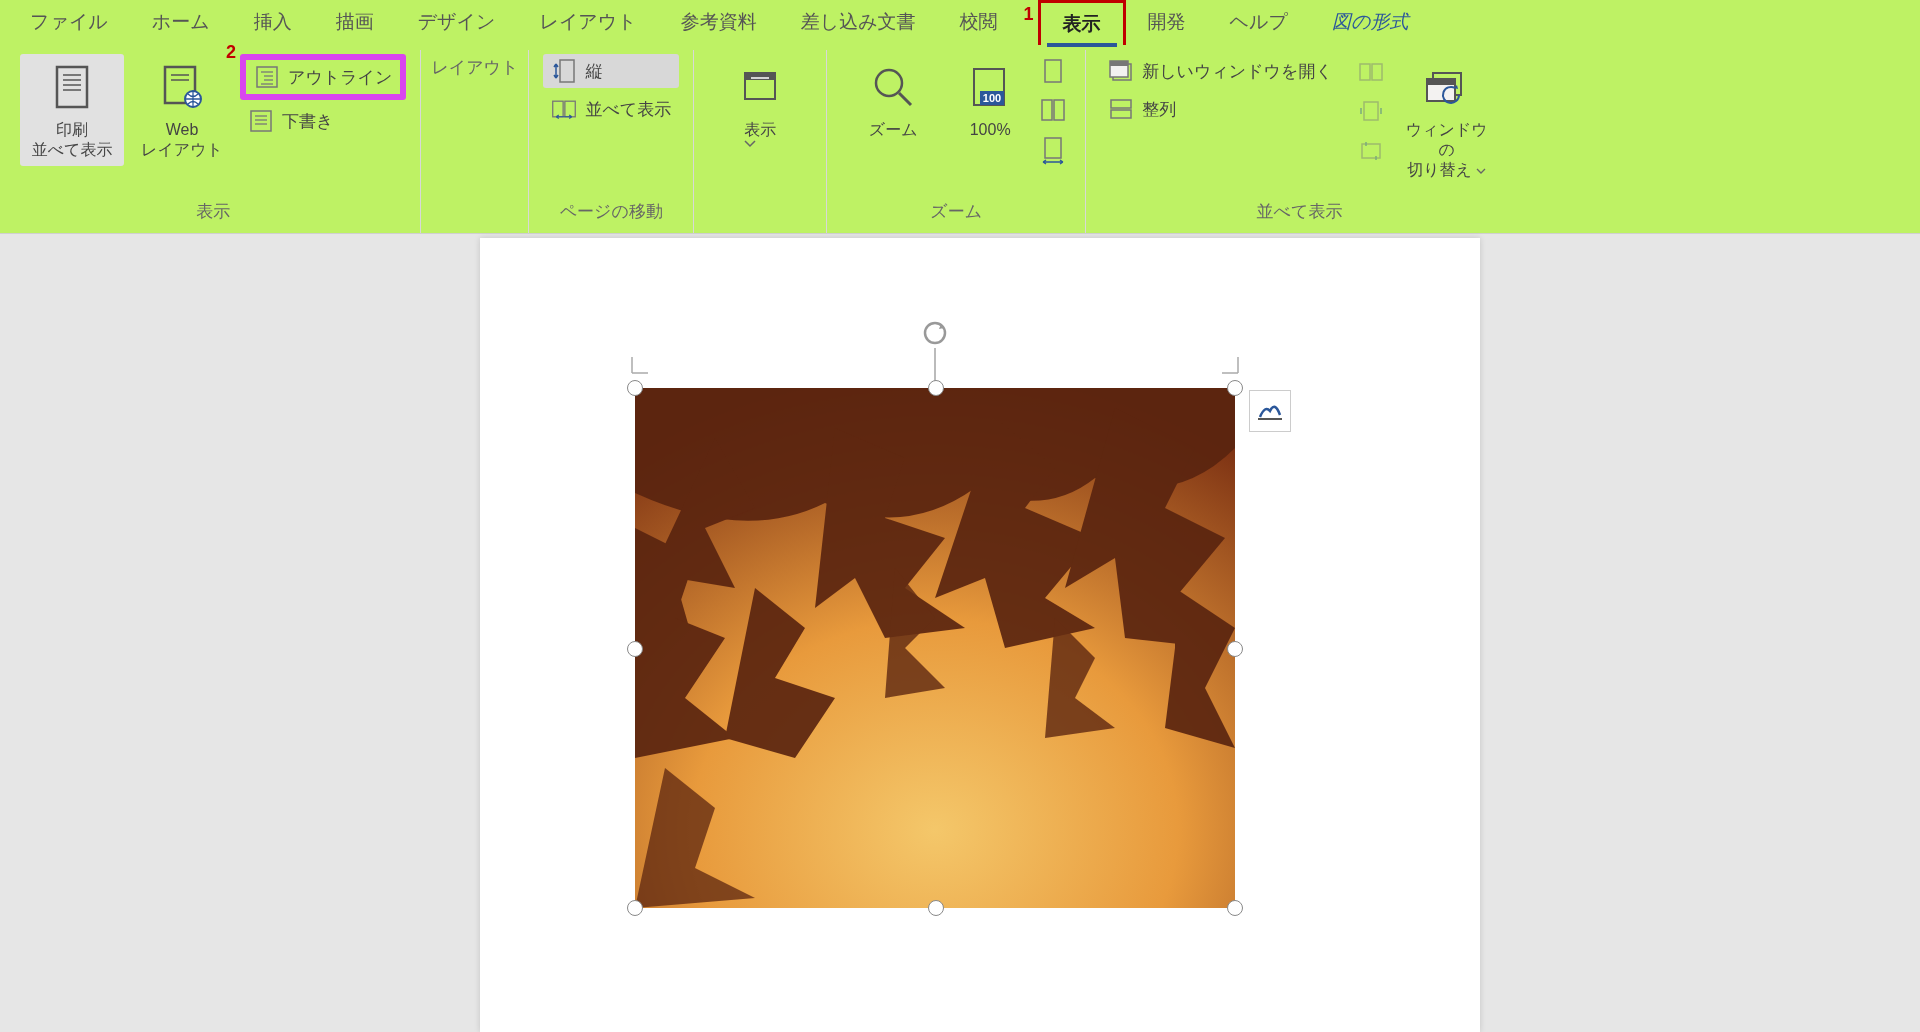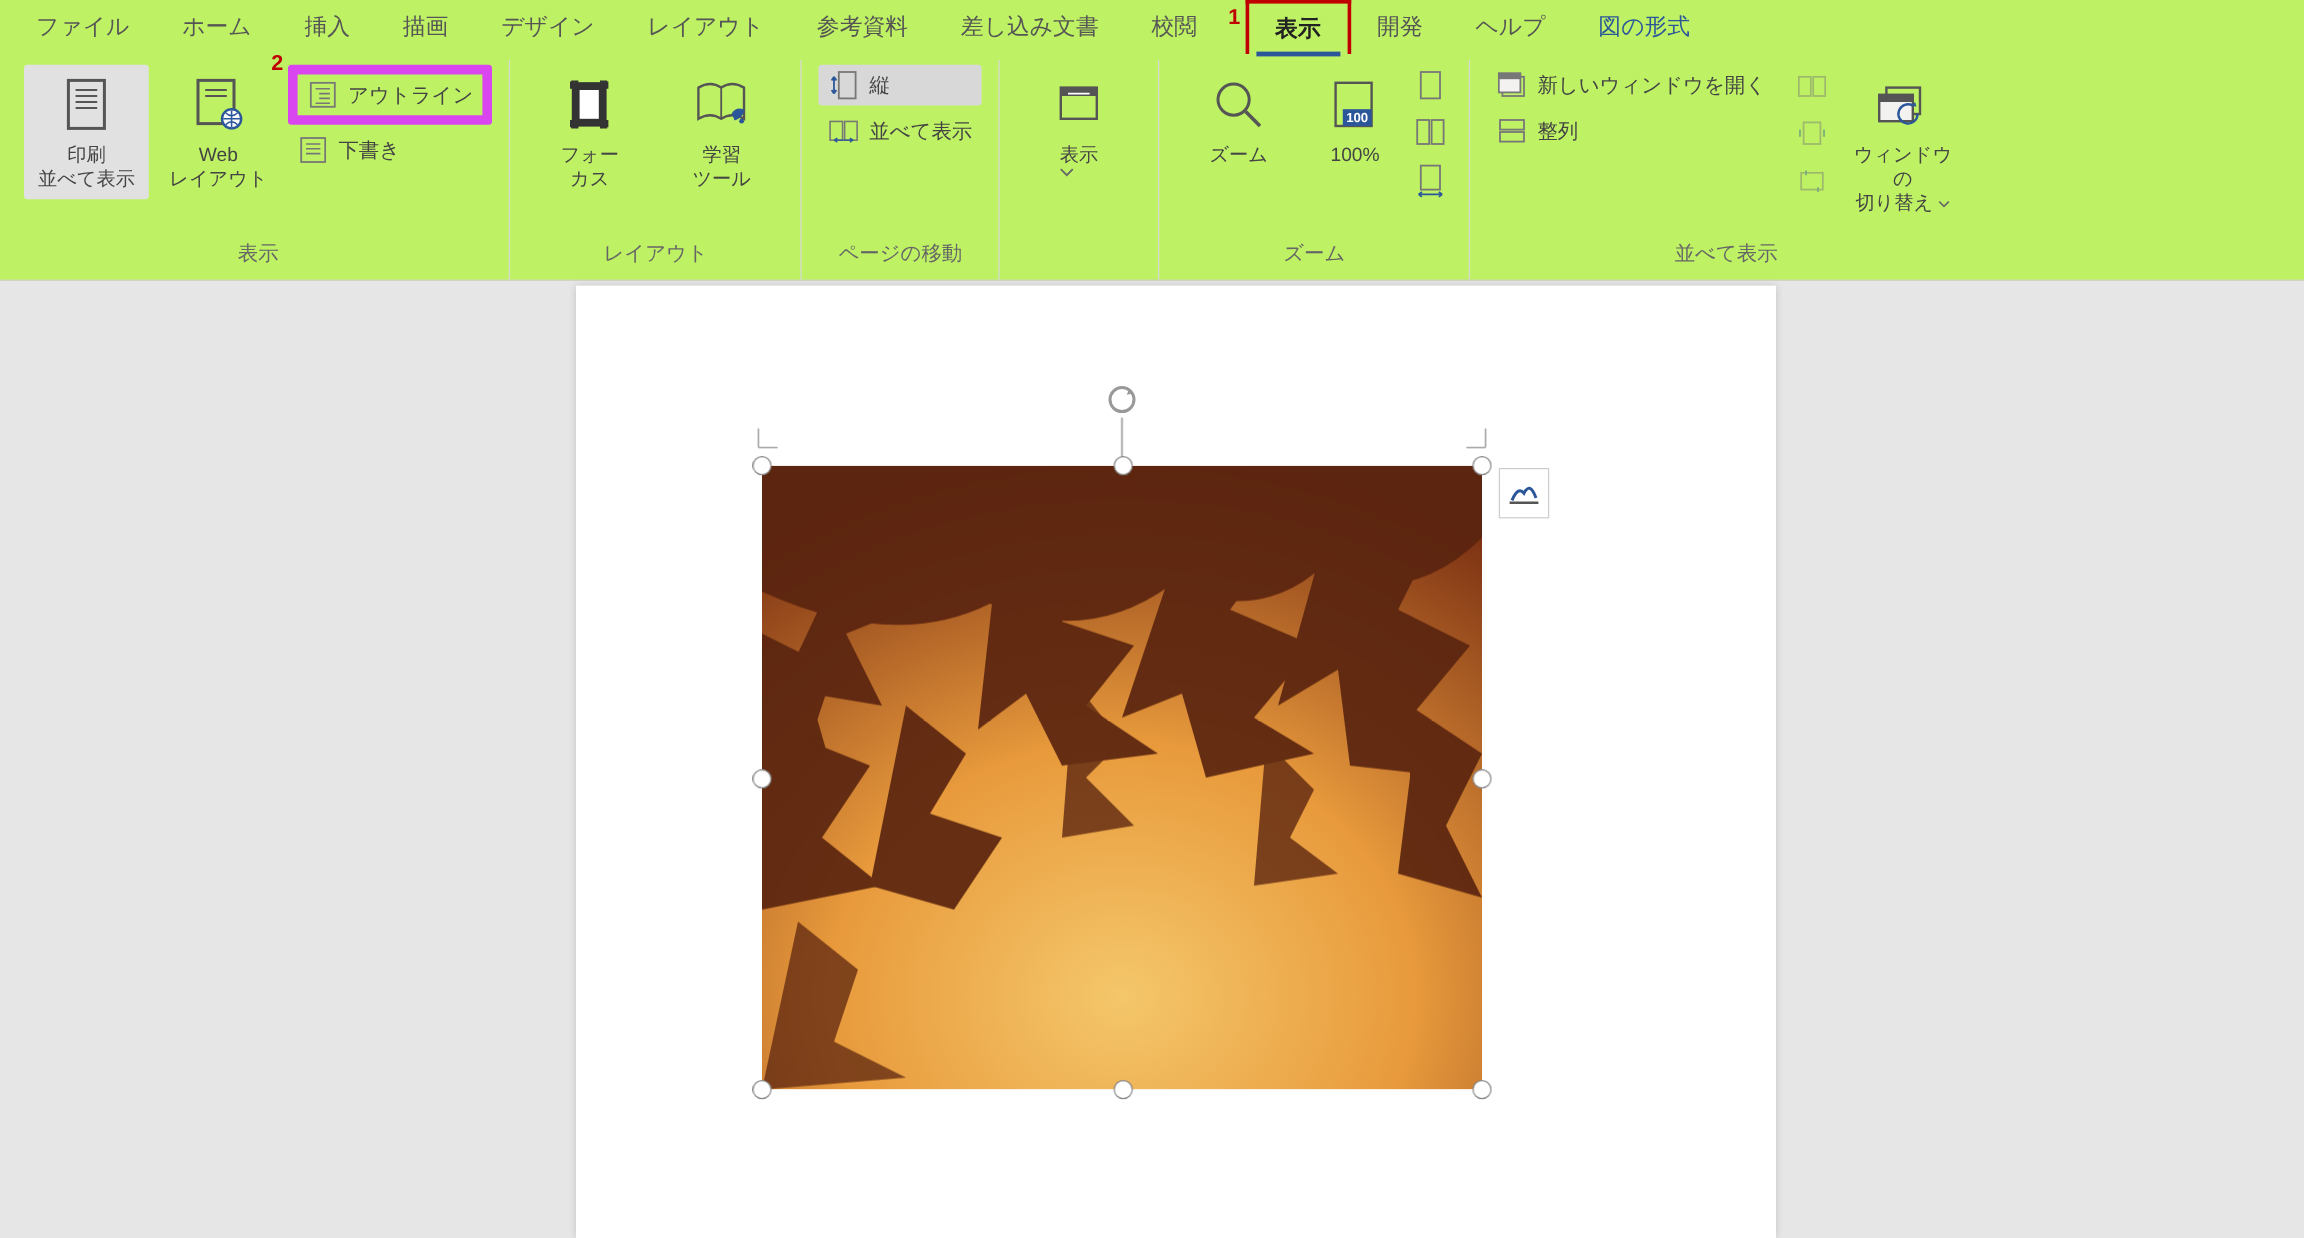--- a/index.html
+++ b/index.html
@@ -1,35 +1,35 @@
 <!DOCTYPE html>
 <html><head>
 <meta charset="utf-8">
 <style>
 html,body{margin:0;padding:0;font-family:"Yu Gothic UI","Meiryo",sans-serif;background:#e6e6e6;color:#444;width:1920px;height:1032px;overflow:hidden;}
 .ribbon{background:#bef264;border-bottom:1px solid #d0d0d0;}
 .tabbar{display:flex;align-items:center;padding:0 8px;height:44px;}
 .tab{padding:8px 22px;font-size:19px;color:#555;cursor:pointer;white-space:nowrap;position:relative;}
 .tab.active{font-weight:600;color:#222;border:3px solid #c00000;border-bottom:none;}
 .tab.active::after{content:"";position:absolute;left:6px;right:6px;bottom:-2px;height:4px;background:#2b579a;}
-.tab.context{color:#2b579a;}
+.tab.context{color:#2b579a;font-style:italic;}
 .annot{color:#c00000;font-weight:700;font-size:18px;margin:0 4px;position:relative;top:-8px;}
 .groups{display:flex;align-items:stretch;padding:6px 6px 0 6px;}
 .group{display:flex;flex-direction:column;align-items:center;border-right:1px solid #d8d8d8;padding:0 10px;}
 .group:last-child{border-right:none;}
 .grow{display:flex;align-items:flex-start;gap:6px;padding:4px 4px 0 4px;min-height:140px;}
 .glabel{font-size:17px;color:#666;padding:6px 0 10px 0;text-align:center;}
 .big{display:flex;flex-direction:column;align-items:center;width:96px;padding:6px 4px;cursor:pointer;border-radius:3px;}
 .big.sel{background:#e1e1e1;}
 .big .ic{height:54px;display:flex;align-items:center;justify-content:center;}
 .big .lbl{font-size:16px;text-align:center;line-height:1.25;margin-top:6px;color:#444;}
 .mid{display:flex;align-items:center;gap:8px;padding:4px 8px;cursor:pointer;border-radius:3px;font-size:17px;color:#444;}
 .mid .mi{width:26px;height:26px;display:flex;align-items:center;justify-content:center;}
 .mid.sel{background:#d8d8d8;}
-.redbox{border:8px solid #d946ef;}
+.redbox{border:6px solid #d946ef;}
 .stack{display:flex;flex-direction:column;gap:4px;justify-content:flex-start;}
 .col{display:flex;flex-direction:column;gap:6px;}
 .iconbtn{width:36px;height:34px;display:flex;align-items:center;justify-content:center;cursor:pointer;}
 .doc{position:absolute;left:480px;top:238px;width:1000px;height:794px;background:#fff;box-shadow:0 0 6px rgba(0,0,0,.15);}
 .imgwrap{position:absolute;left:155px;top:150px;width:600px;height:520px;}
 .selimg{position:absolute;inset:0;overflow:hidden;}
 .selimg svg{width:100%;height:100%;}
 .handle{position:absolute;width:14px;height:14px;border:1.5px solid #888;background:#fff;border-radius:50%;}
 .hand-tl{left:-8px;top:-8px;} .hand-tr{right:-8px;top:-8px;} .hand-bl{left:-8px;bottom:-8px;} .hand-br{right:-8px;bottom:-8px;}
 .hand-t{left:calc(50% - 7px);top:-8px;} .hand-b{left:calc(50% - 7px);bottom:-8px;} .hand-l{left:-8px;top:calc(50% - 7px);} .hand-r{right:-8px;top:calc(50% - 7px);}
@@ -115,45 +115,20 @@
                 </svg>
             </span>
             <span>下書き</span>
           </div>
         </div>
       </div>
       <div class="glabel">表示</div>
     </div>
 
     <div class="group">
-      <div class="grow">
-        <div class="big">
-          <span class="ic">
-            <svg width="40" height="44" viewBox="0 0 40 44">
-                <rect x="6" y="4" width="28" height="36" fill="#333" stroke="#333"></rect>
-                <rect x="12" y="10" width="16" height="24" fill="#fff"></rect>
-                <path d="M5 3 h6 M5 3 v6 M35 3 h-6 M35 3 v6 M5 41 h6 M5 41 v-6 M35 41 h-6 M35 41 v-6" stroke="#333" stroke-width="2" fill="none"></path>
-              </svg>
-          </span>
-          <span class="lbl" style="white-space:pre-line;">フォー
-カス</span>
-        </div>
-        <div class="big">
-          <span class="ic">
-            <svg width="46" height="44" viewBox="0 0 46 44">
-                <path d="M4 8 q10 -6 19 0 q9 -6 19 0 v26 q-10 -6 -19 0 q-9 -6 -19 0 Z" fill="none" stroke="#555" stroke-width="2"></path>
-                <line x1="23" y1="8" x2="23" y2="34" stroke="#555" stroke-width="1.5"></line>
-                <path d="M32 30 q4 -6 10 -3 q-2 6 -8 8" fill="#2b579a" stroke="#2b579a" stroke-width="1"></path>
-                <circle cx="40" cy="36" r="2" fill="#2b579a"></circle>
-              </svg>
-          </span>
-          <span class="lbl" style="white-space:pre-line;">学習
-ツール</span>
-        </div>
-      </div>
       <div class="glabel">レイアウト</div>
     </div>
 
     <div class="group">
       <div class="grow">
         <div class="stack">
           <div class="mid sel">
             <span class="mi">
               <svg width="24" height="26" viewBox="0 0 24 26">
                   <rect x="8" y="2" width="14" height="22" fill="none" stroke="#777" stroke-width="1.5"></rect>

